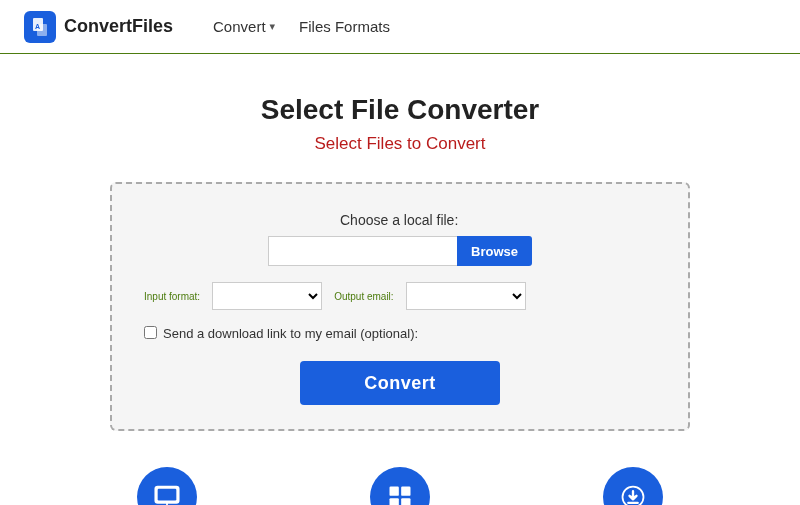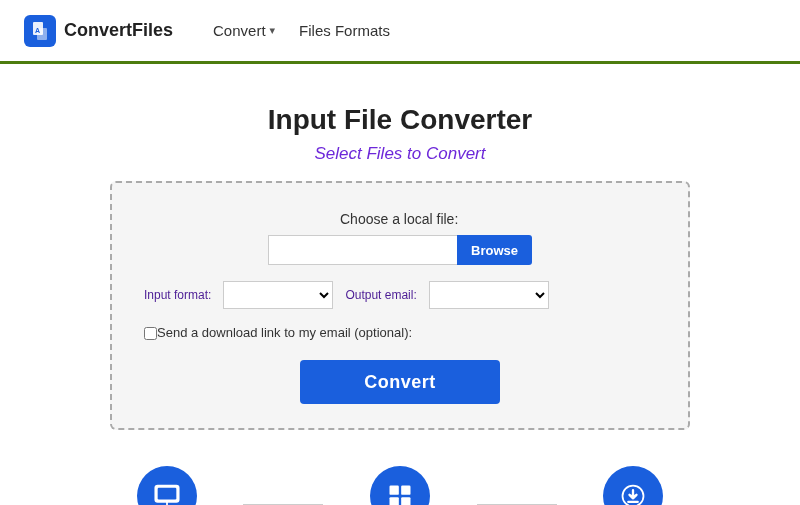--- a/index.html
+++ b/index.html
@@ -3,22 +3,22 @@
   <meta charset="utf-8">
   <style>
     * { margin: 0; padding: 0; box-sizing: border-box; }
     body { font-family: Arial, sans-serif; background: #fff; color: #333; }
 
     
     .navbar {
       display: flex;
       align-items: center;
       padding: 12px 24px;
-      border-bottom: 3px solid #4d7c0f;
-      height: 64px;
+      border-bottom: 1px solid #4d7c0f;
+      height: 54px;
     }
     .navbar-logo {
       display: flex;
       align-items: center;
       gap: 8px;
       font-weight: bold;
       font-size: 18px;
       color: #222;
       text-decoration: none;
     }
@@ -59,23 +59,22 @@
       padding: 40px 20px 30px;
     }
     .page-title {
       font-size: 28px;
       font-weight: bold;
       color: #222;
       margin-bottom: 8px;
     }
     .page-subtitle {
       font-size: 17px;
-      color: #6d28d9;
-      margin-bottom: 17px;
-      font-style: italic;
+      color: #b91c1c;
+      margin-bottom: 28px;
     }
 
     
     .converter-box {
       border: 2px dashed #aaa;
       border-radius: 6px;
       background: #f5f5f5;
       padding: 28px 32px 24px;
       width: 580px;
       max-width: 100%;
@@ -122,39 +121,39 @@
       border-radius: 0 3px 3px 0;
     }
 
     .format-row {
       display: flex;
       align-items: center;
       margin-bottom: 16px;
       gap: 12px;
     }
     .format-label {
-      font-size: 12px;
-      color: #4c1d95;
+      font-size: 10px;
+      color: #4d7c0f;
     }
     .format-select {
       height: 28px;
       border: 1px solid #ccc;
       background: #fff;
       font-size: 13px;
       padding: 0 4px;
       cursor: pointer;
       outline: none;
     }
     .input-format-select { width: 110px; }
     .output-format-select { width: 120px; }
 
     .checkbox-row {
       display: flex;
-      align-items: flex-end;
-      gap: 0;
+      align-items: flex-start;
+      gap: 6px;
       margin-bottom: 20px;
     }
     .checkbox-row input[type="checkbox"] {
       width: 13px;
       height: 13px;
       cursor: pointer;
     }
     .checkbox-label {
       font-size: 13px;
       color: #333;
@@ -235,21 +234,21 @@
       <span>Convert</span>
       <span class="chevron">▾</span>
     </a>
     <a class="nav-item" href="#">
       <span>Files Formats</span>
     </a>
   </nav>
 </nav>
 
 <div class="main-content">
-  <h1 class="page-title">Input File Converter</h1>
+  <h1 class="page-title">Select File Converter</h1>
   <p class="page-subtitle">Select Files to Convert</p>
 
   <div class="converter-box">
 
     <div class="form-row">
       <label class="form-label">Choose a local file:</label>
       <div class="file-input-wrapper">
         <input type="text" class="file-text-input" readonly="" style="">
         <button class="browse-btn">Browse</button>
       </div>

